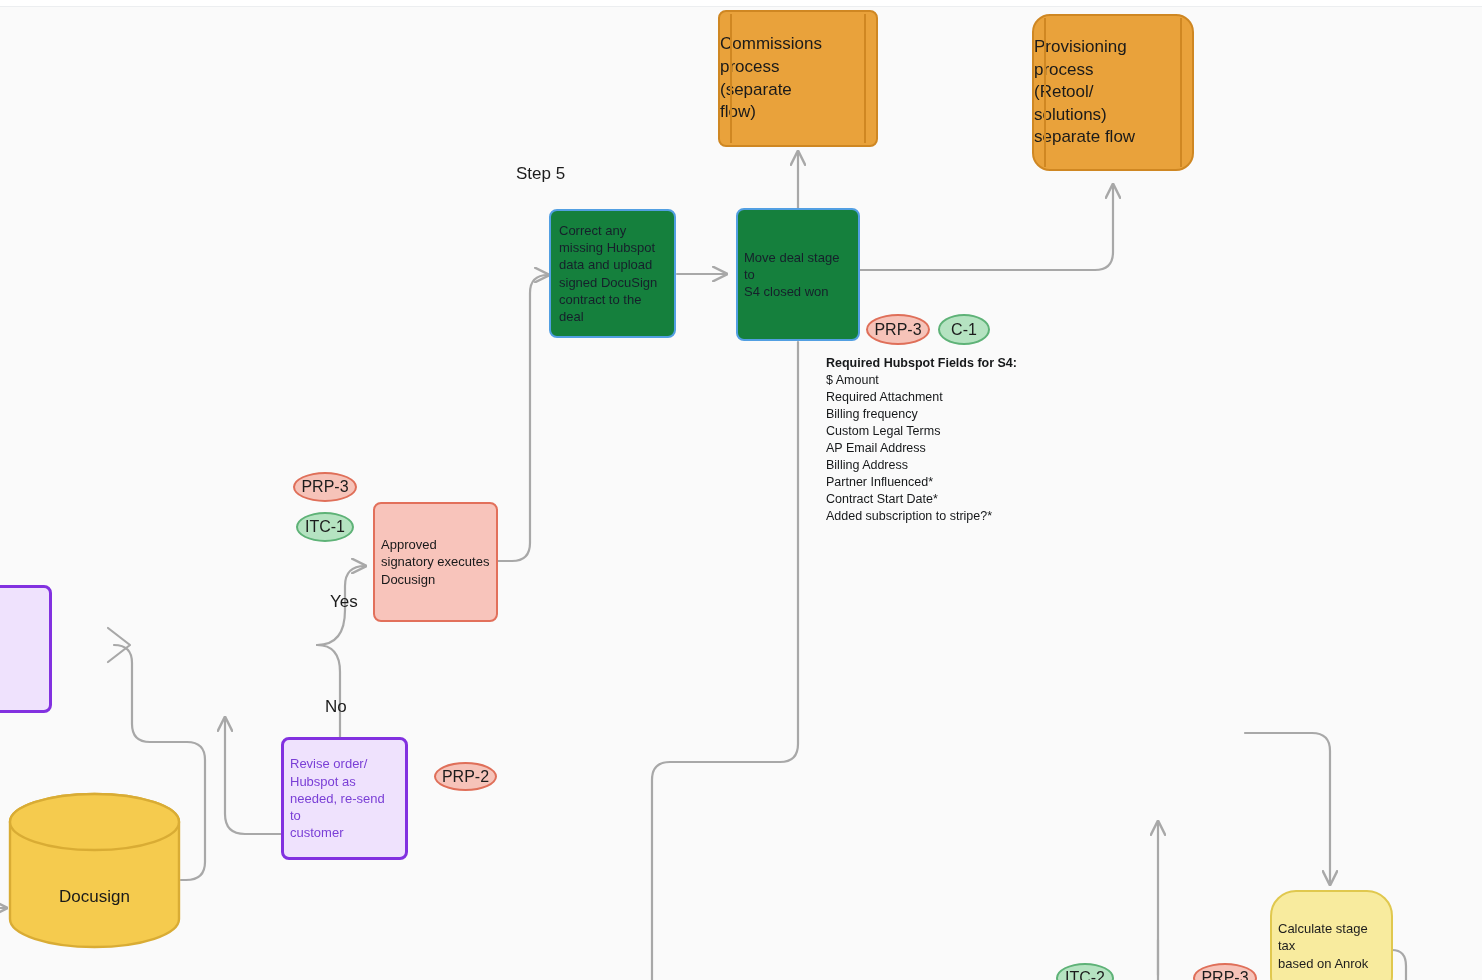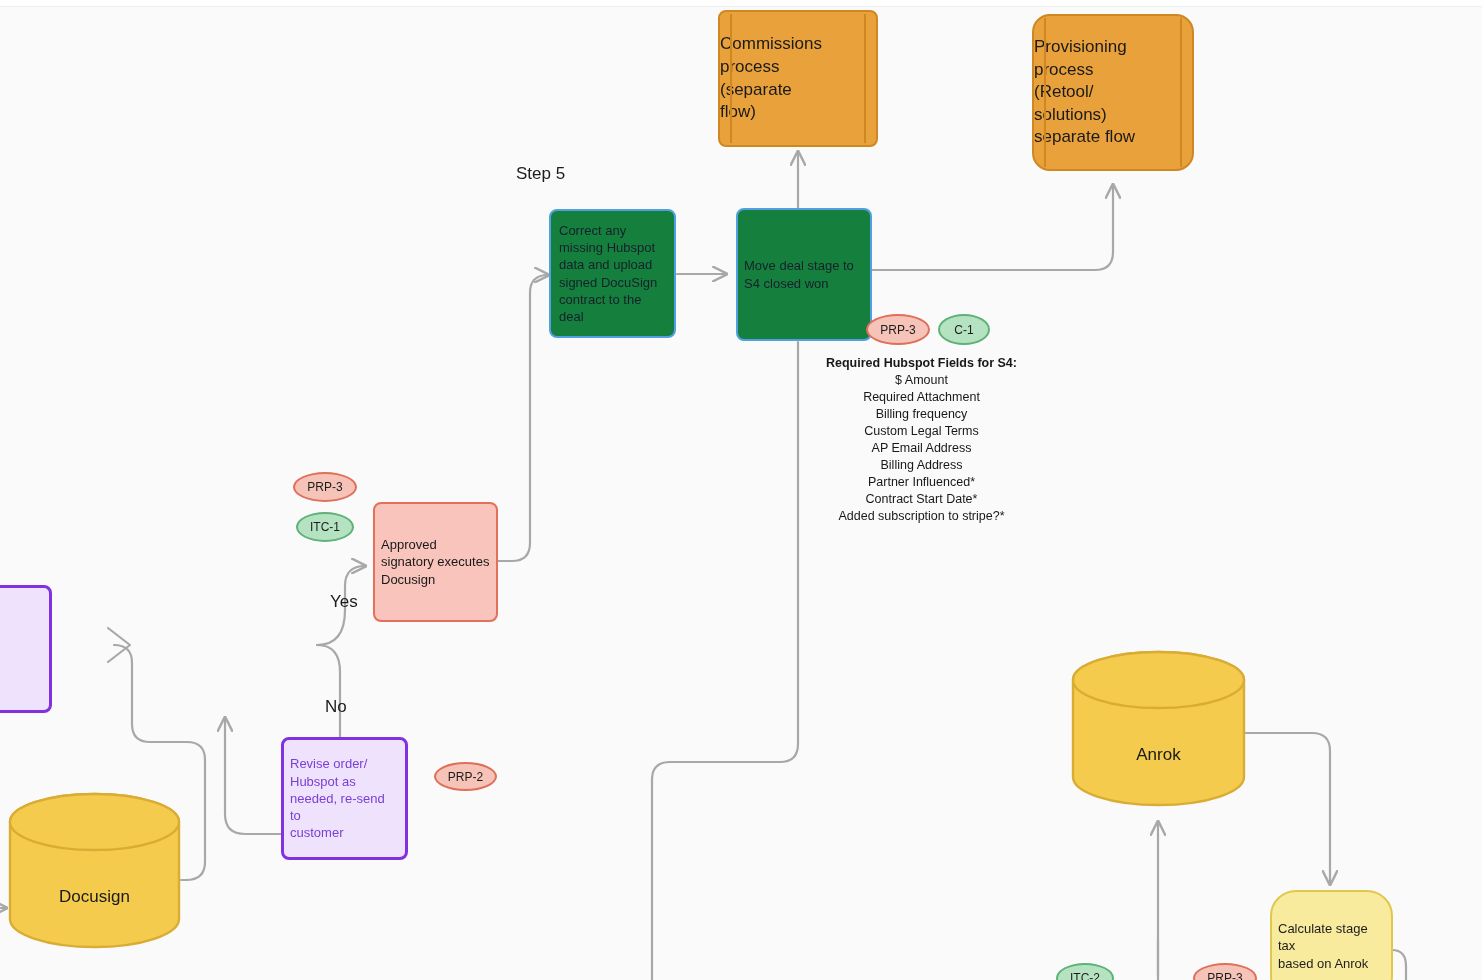--- a/index.html
+++ b/index.html
@@ -126,21 +126,21 @@
     font-size: 17px;
   }
 
   
   .badge {
     position: absolute;
     display: flex;
     align-items: center;
     justify-content: center;
     border-radius: 50%;
-    font-size: 12px;
+    font-size: 16px;
     box-sizing: border-box;
   }
   .badge-red {
     background: #f6c3b9;
     border: 2px solid #df6f59;
     color: #1c1c1c;
   }
   .badge-green {
     background: #b5e3c1;
     border: 2px solid #5eb277;
@@ -241,29 +241,29 @@
 
   <div class="node blue-box" style="left:549px; top:209px; width:127px; height:129px; padding:0 8px;">
     <span class="node-text">Correct any
 missing Hubspot
 data and upload
 signed DocuSign
 contract to the
 deal</span>
   </div>
 
-  <div class="node blue-box" style="left:736px; top:208px; width:136px; height:133px; padding:0 6px;">
+  <div class="node blue-box" style="left:736px; top:208px; width:124px; height:133px; padding:0 6px;">
     <span class="node-text">Move deal stage to
 S4 closed won</span>
   </div>
 
   <div class="badge badge-red" style="left:866px; top:314px; width:64px; height:31px;">PRP-3</div>
   <div class="badge badge-green" style="left:938px; top:314px; width:52px; height:31px;">C-1</div>
 
-  <div class="note-block" style="left:826px; top:355px;text-align:center;">
+  <div class="note-block" style="left:826px; top:355px;">
     <div class="note-title">Required Hubspot Fields for S4:</div>
     <div class="note-item">$ Amount</div>
     <div class="note-item">Required Attachment</div>
     <div class="note-item">Billing frequency</div>
     <div class="note-item">Custom Legal Terms</div>
     <div class="note-item">AP Email Address</div>
     <div class="note-item">Billing Address</div>
     <div class="note-item">Partner Influenced*</div>
     <div class="note-item">Contract Start Date*</div>
     <div class="note-item">Added subscription to stripe?*</div>
@@ -298,27 +298,20 @@
   </div>
 
   <div class="cyl" style="left:8px; top:792px; width:173px; height:157px;">
     <svg width="173" height="157" viewBox="0 0 173 157" xmlns="http://www.w3.org/2000/svg">
       <path d="M 2 30 A 84.5 28 0 0 1 171 30 L 171 127 A 84.5 28 0 0 1 2 127 Z" fill="#f5cb4e" stroke="#d9ac34" stroke-width="2.4"></path>
       <ellipse cx="86.5" cy="30" rx="84.5" ry="28" fill="#f5cb4e" stroke="#d9ac34" stroke-width="2.4"></ellipse>
     </svg>
     <div class="cyl-label" style="padding-top:26px;">Docusign</div>
   </div>
 
-  <div class="cyl" style="left:1071px; top:650px; width:175px; height:157px;">
-    <svg width="175" height="157" viewBox="0 0 175 157" xmlns="http://www.w3.org/2000/svg">
-      <path d="M 2 30 A 85.5 28 0 0 1 173 30 L 173 127 A 85.5 28 0 0 1 2 127 Z" fill="#f5cb4e" stroke="#d9ac34" stroke-width="2.4"></path>
-      <ellipse cx="87.5" cy="30" rx="85.5" ry="28" fill="#f5cb4e" stroke="#d9ac34" stroke-width="2.4"></ellipse>
-    </svg>
-    <div class="cyl-label" style="padding-top:26px;">Anrok</div>
-  </div>
 
   <div class="node yellow-box" style="left:1270px; top:890px; width:123px; height:112px; padding:0 6px;">
     <span class="node-text">Calculate stage tax
 based on Anrok</span>
   </div>
 
   <div class="badge badge-green" style="left:1056px; top:963px; width:58px; height:30px;">ITC-2</div>
   <div class="badge badge-red" style="left:1193px; top:963px; width:64px; height:30px;">PRP-3</div>
 
 </div>

